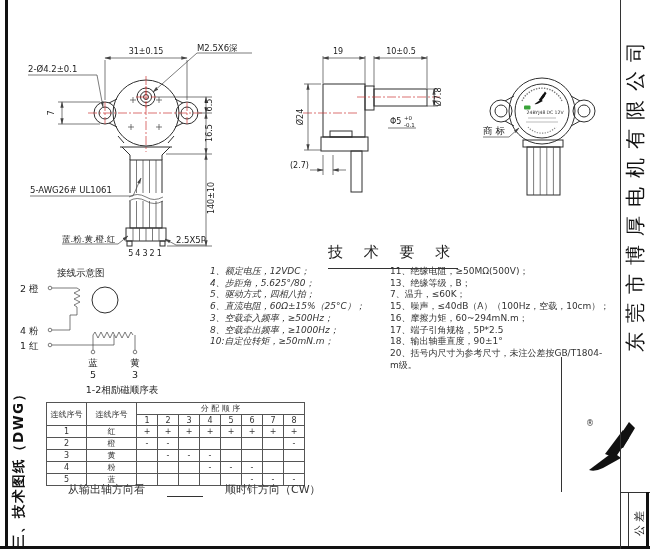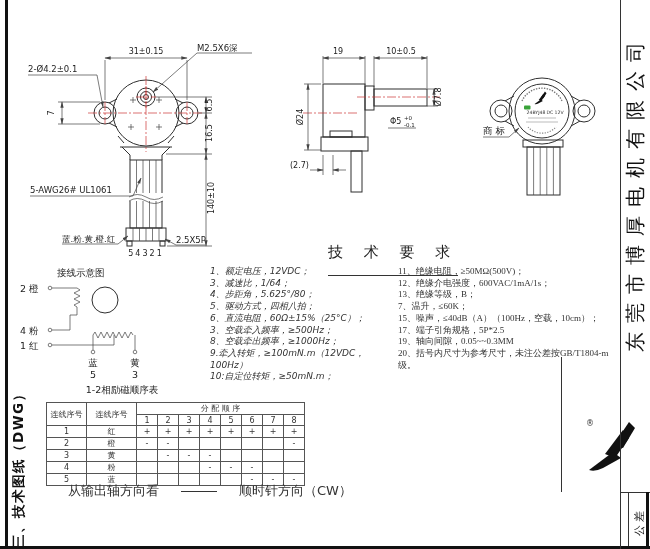--- a/index.html
+++ b/index.html
@@ -8,30 +8,30 @@
   
   .bar{position:absolute;background:#111;}
   .thin{position:absolute;background:#333;}
   
   .vrot{position:absolute;transform-origin:0 0;transform:rotate(-90deg);white-space:nowrap;color:#111;}
   .section-title{font-size:13.5px;font-weight:bold;letter-spacing:1.5px;}
   .company{font-size:20px;letter-spacing:9px;}
   .tol{font-size:11px;letter-spacing:3px;}
   
   .req-title{position:absolute;left:328px;top:243px;font-size:15px;letter-spacing:8px;
-             padding-bottom:13px;border-bottom:1.4px solid #333;color:#222;}
+             padding-bottom:6px;border-bottom:1.4px solid #333;color:#222;}
   .req-col{position:absolute;top:266px;font-size:9px;line-height:11.7px;color:#333;}
   
   .seq-table{position:absolute;left:46px;top:402px;border-collapse:collapse;
              font-size:8px;color:#333;table-layout:fixed;}
   .seq-table th,.seq-table td{border:1px solid #555;text-align:center;padding:0;height:10px;
              font-weight:normal;overflow:hidden;}
   .seq-table .c-seq{width:40px;} .seq-table .c-col{width:50px;} .seq-table .c-s{width:21px;}
-  .tbl-footer{position:absolute;left:68px;top:482px;display:flex;align-items:center;gap:22px;
-              font-size:13px;color:#333;}
+  .tbl-footer{position:absolute;left:68px;top:482px;display:flex;align-items:flex-end;gap:22px;
+              font-size:11px;color:#333;}
   .tbl-footer .hline{width:36px;border-top:1.2px solid #333;}
   
   svg{position:absolute;overflow:visible;}
   .ol{stroke:#2f2f2f;stroke-width:1;fill:none;}
   .tl{stroke:#444;stroke-width:.7;fill:none;}
   .cl{stroke:#cc3333;stroke-width:.7;fill:none;stroke-dasharray:9 2 2 2;}
   .dim{font-size:8px;fill:#222;}
   .lbl{font-size:8.5px;fill:#222;}
   .cjk{font-size:9.5px;fill:#222;}
 </style>
@@ -225,39 +225,37 @@
       <path class="tl" d="M483,137 H509"></path>
       <line class="tl" x1="509" y1="137" x2="519" y2="128" marker-end="url(#ar)"></line>
     </g>
   </svg>
 
   <div class="req-title">技 术 要 求</div>
 
   <div class="req-col" style="left:210px;width:190px;font-style:italic;">
 
   <div class="req-line">1、额定电压，12VDC；</div>
-      <div class="req-line">3、减速比，1/64；</div>
       <div class="req-line">4、步距角，5.625°/80；</div>
       <div class="req-line">5、驱动方式，四相八拍；</div>
       <div class="req-line">6、直流电阻，60Ω±15%（25°C）；</div>
       <div class="req-line">3、空载牵入频率，≥500Hz；</div>
       <div class="req-line">8、空载牵出频率，≥1000Hz；</div>
-      <div class="req-line">9.牵入转矩，≥100mN.m（12VDC，100Hz）</div>
       <div class="req-line">10:自定位转矩，≥50mN.m；</div>
     </div>
 
-  <div class="req-col" style="left:398px;width:220px;font-family:Liberation Serif, serif;">
+  <div class="req-col" style="left:390px;width:220px;">
 
   <div class="req-line">11、绝缘电阻，≥50MΩ(500V)；</div>
-      <div class="req-line">12、绝缘介电强度，600VAC/1mA/1s；</div>
       <div class="req-line">13、绝缘等级，B；</div>
       <div class="req-line">7、温升，≤60K；</div>
       <div class="req-line">15、噪声，≤40dB（A）（100Hz，空载，10cm）；</div>
+      <div class="req-line">16、摩擦力矩，60~294mN.m；</div>
       <div class="req-line">17、端子引角规格，5P*2.5</div>
-      <div class="req-line">19、轴向间隙，0.05~~0.3MM</div>
+      <div class="req-line">18、输出轴垂直度，90±1°</div>
       <div class="req-line">20、括号内尺寸为参考尺寸，未注公差按GB/T1804-m级。</div>
     </div>
 
   <svg style="left:10px;top:258px;" width="200" height="140" viewBox="10 258 200 140">
     <text class="cjk" x="57" y="276">接线示意图</text>
 
     <g>
       <circle class="tl" cx="50" cy="288" r="1.8"></circle>
       <circle class="tl" cx="50" cy="330" r="1.8"></circle>
       <circle class="tl" cx="50" cy="345" r="1.8"></circle>

